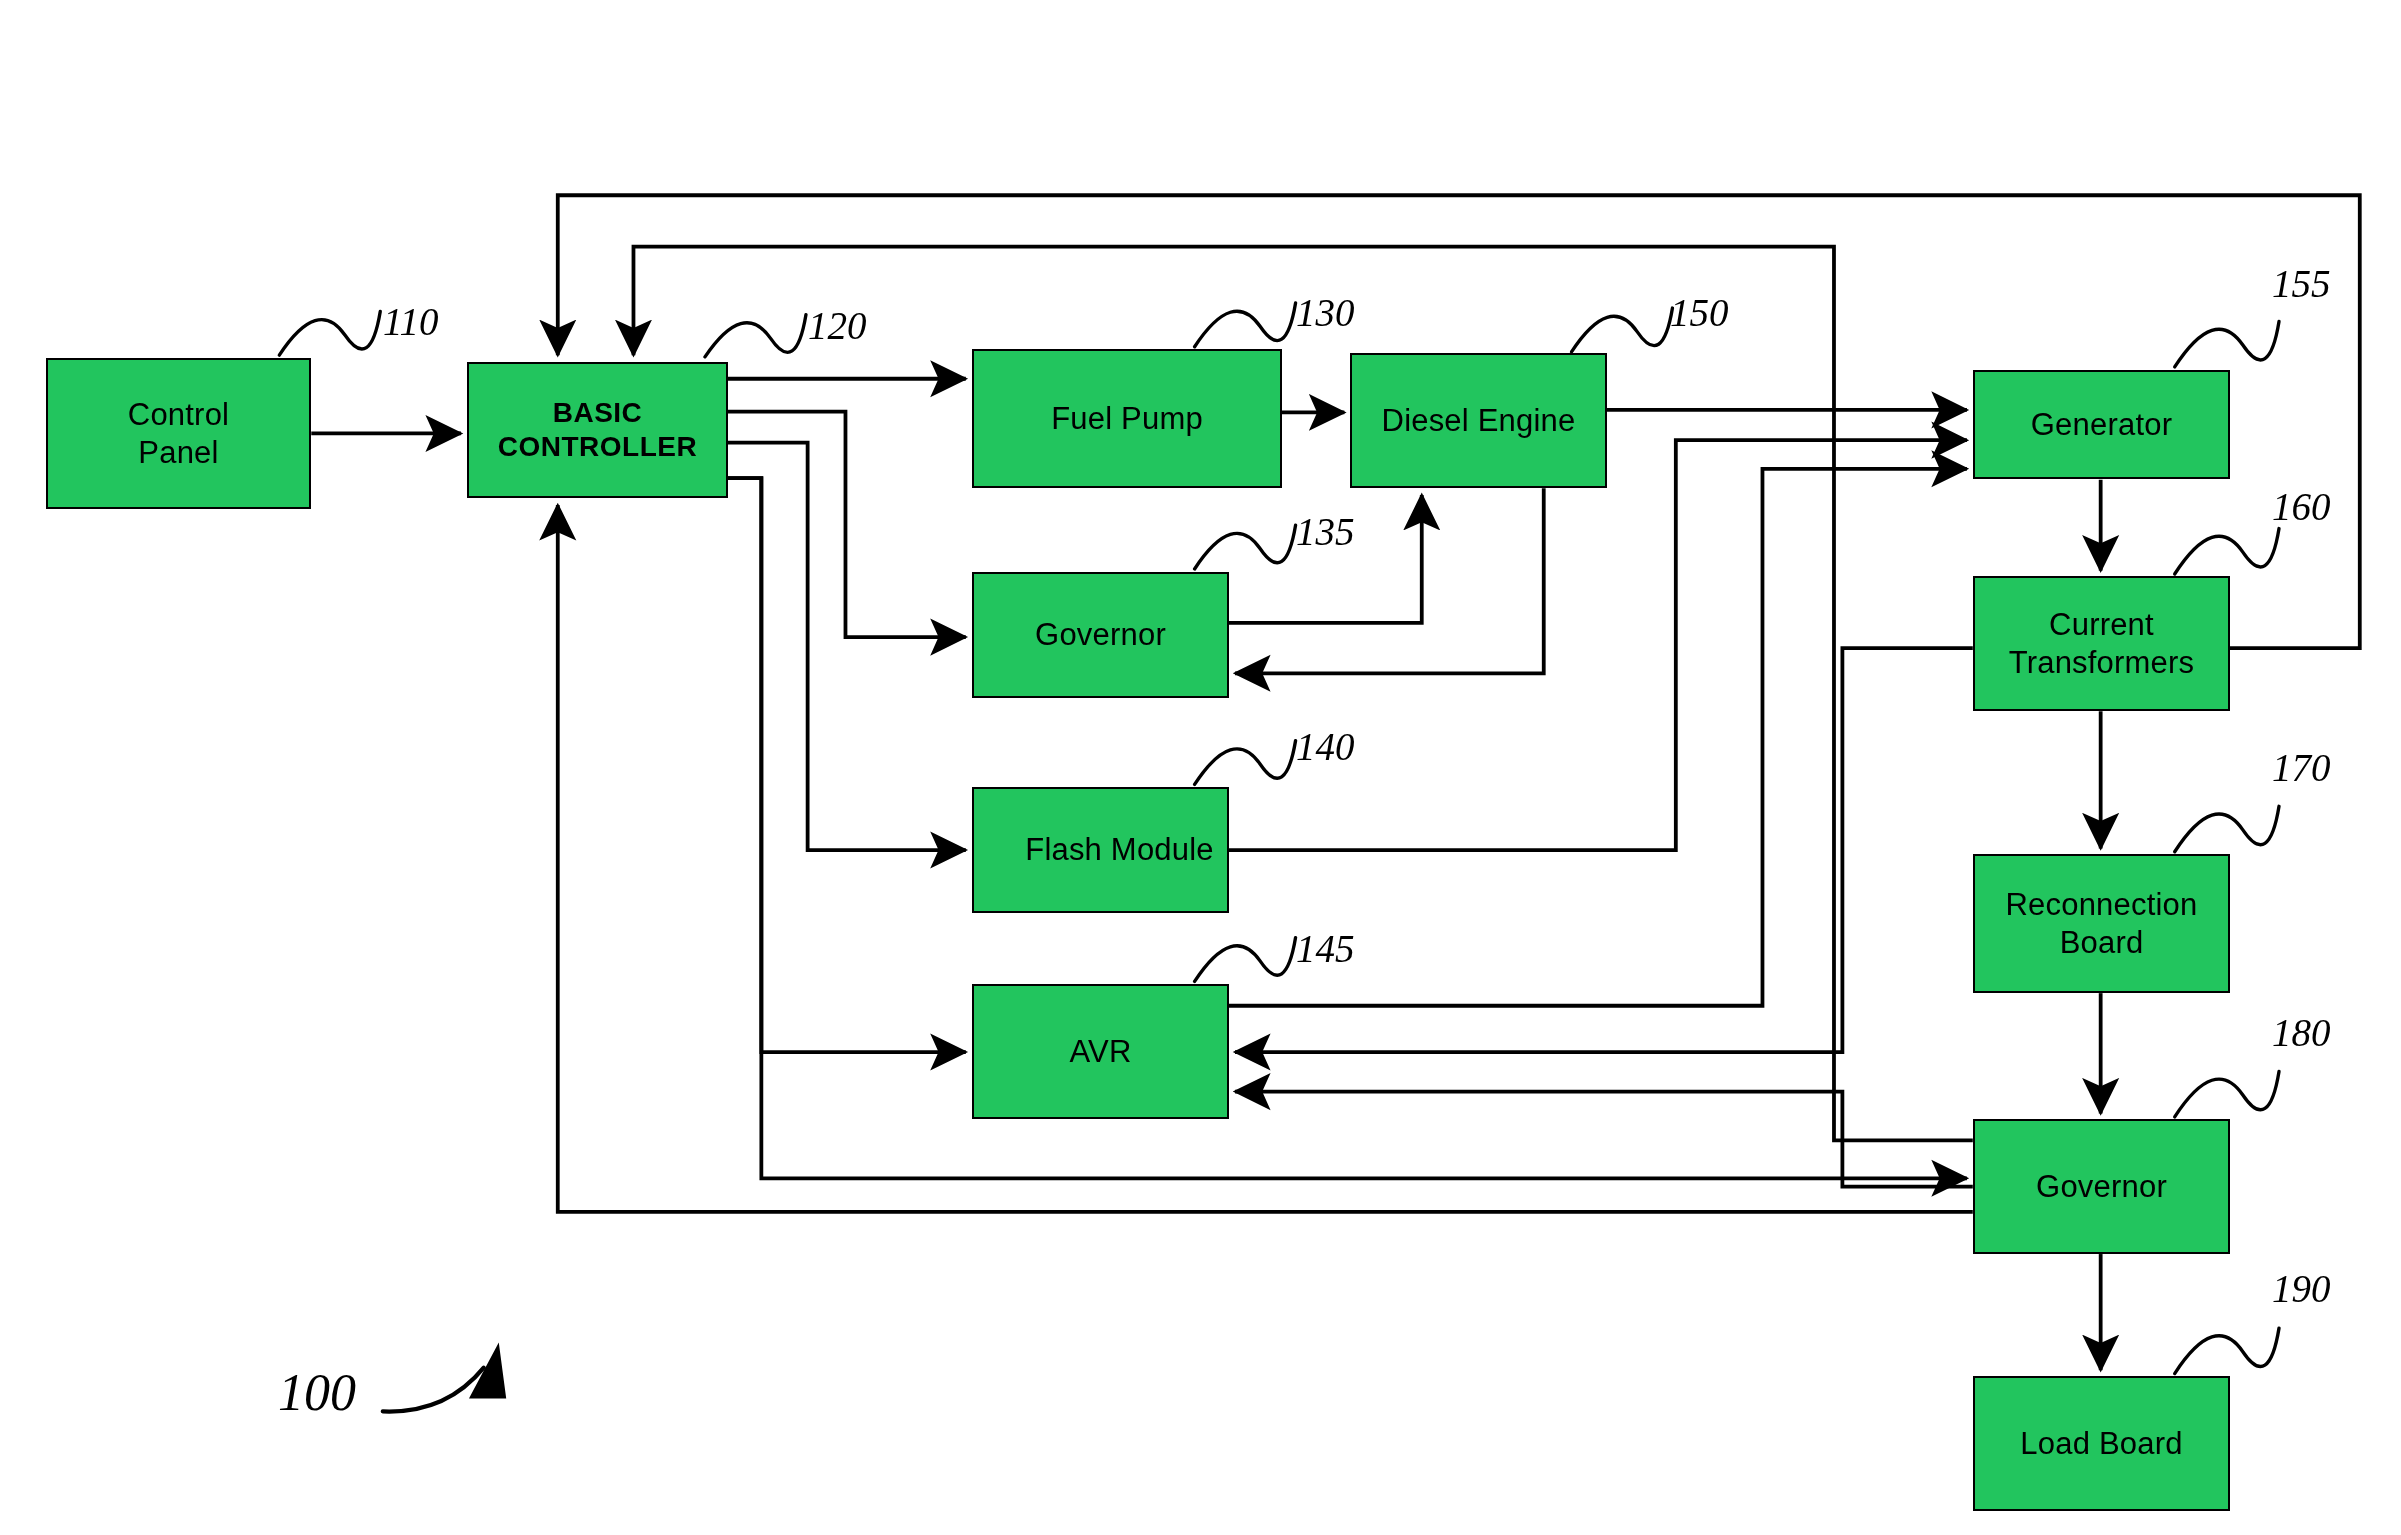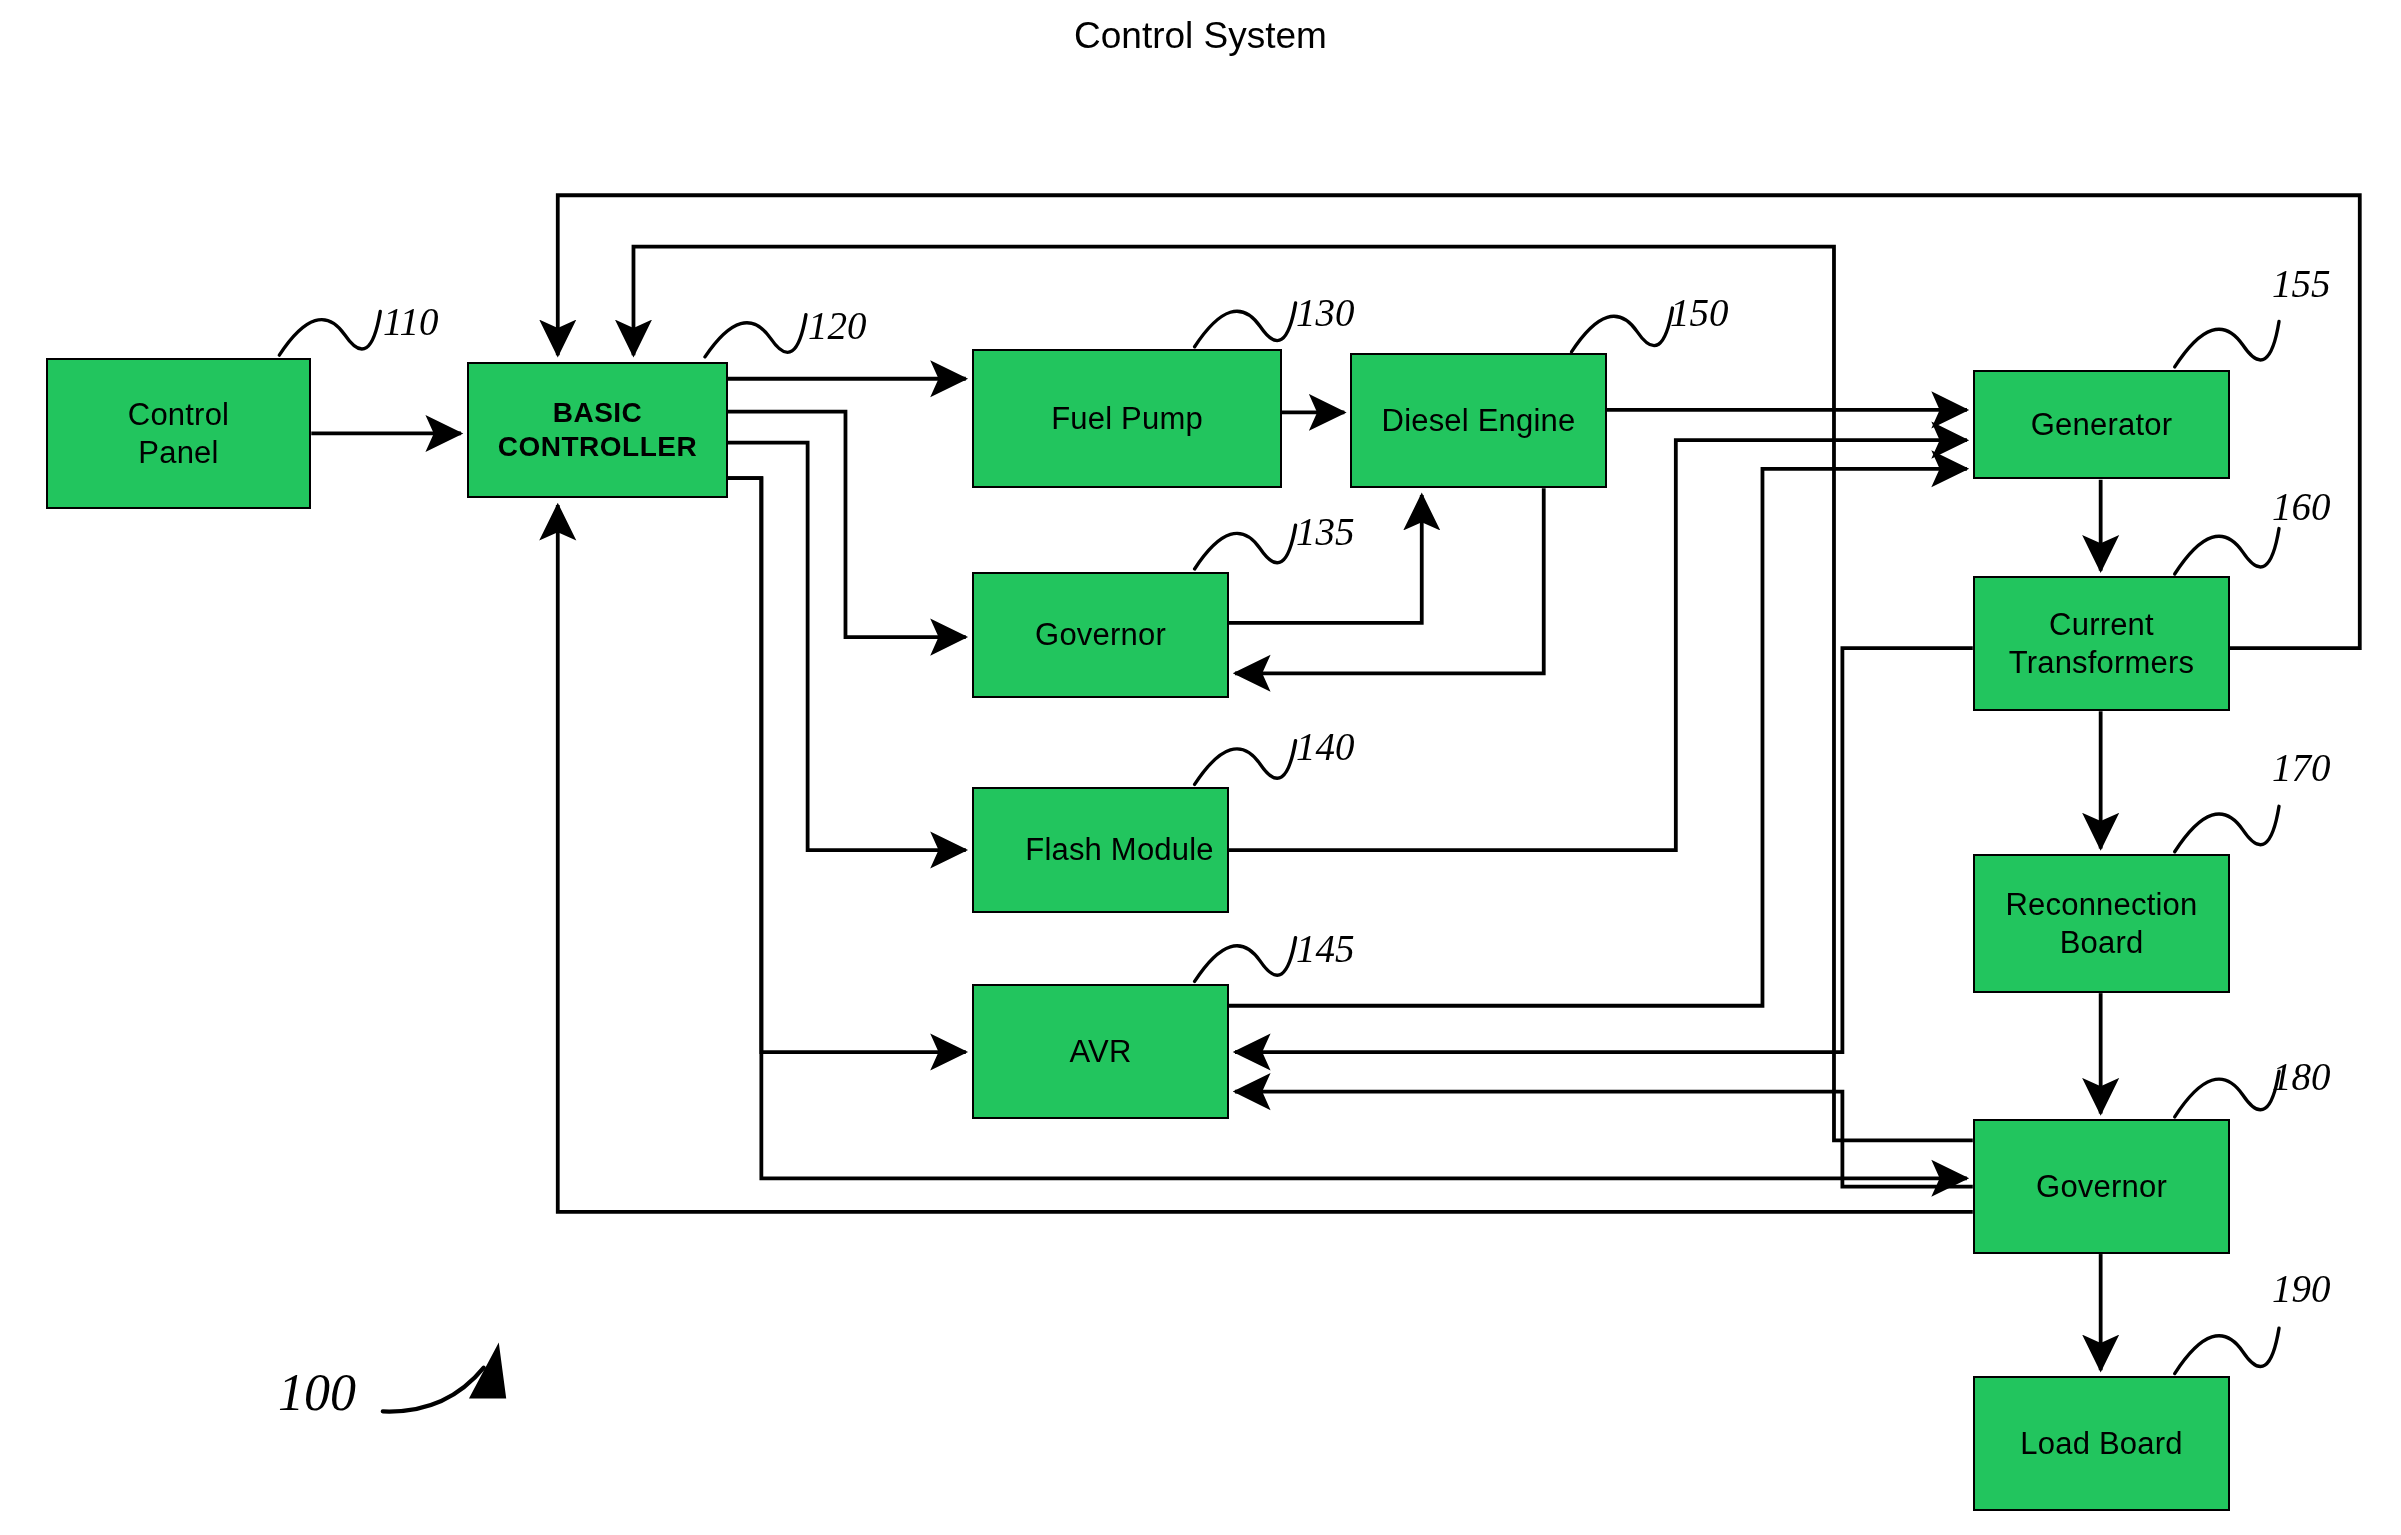--- a/index.html
+++ b/index.html
@@ -15,21 +15,20 @@
           z-index:5;white-space:nowrap;}
   #title{position:absolute;left:0;right:0;top:15px;text-align:center;font-size:37px;z-index:5;}
   #figref{position:absolute;font-style:italic;font-size:52px;
           font-family:"Liberation Serif","DejaVu Serif",serif;z-index:5;}
 </style>
 </head>
 <body>
 
 <div id="stage">
 
-  <div id="title">Control System</div>
 
   <svg class="layer" viewBox="0 0 2854 1825" preserveAspectRatio="none">
     <defs>
       <marker id="ah" markerWidth="11" markerHeight="11" refX="9.4" refY="5.5" orient="auto" markerUnits="strokeWidth">
         <path d="M0,0.6 L10,5.5 L0,10.4 L2.2,5.5 Z" fill="#000"></path>
       </marker>
     </defs>
     <g fill="none" stroke="#000" stroke-width="4.5" stroke-linecap="butt" stroke-linejoin="miter">
 
       <path d="M370,515 L548,515" marker-end="url(#ah)"></path>
@@ -139,20 +138,20 @@
       <div class="reftag" style="left: 383px; top: 299px;">110</div>
       <div class="reftag" style="left: 808px; top: 303px;">120</div>
       <div class="reftag" style="left: 1296px; top: 290px;">130</div>
       <div class="reftag" style="left: 1296px; top: 509px;">135</div>
       <div class="reftag" style="left: 1296px; top: 724px;">140</div>
       <div class="reftag" style="left: 1296px; top: 926px;">145</div>
       <div class="reftag" style="left: 1670px; top: 290px;">150</div>
       <div class="reftag" style="left: 2272px; top: 261px;">155</div>
       <div class="reftag" style="left: 2272px; top: 484px;">160</div>
       <div class="reftag" style="left: 2272px; top: 745px;">170</div>
-      <div class="reftag" style="left: 2272px; top: 1054px;">180</div>
+      <div class="reftag" style="left: 2272px; top: 1010px;">180</div>
       <div class="reftag" style="left: 2272px; top: 1266px;">190</div>
     </div>
 
   <div id="figref" style="left:278px;top:1363px;">100</div>
 
 </div>
 
 
 </body></html>

